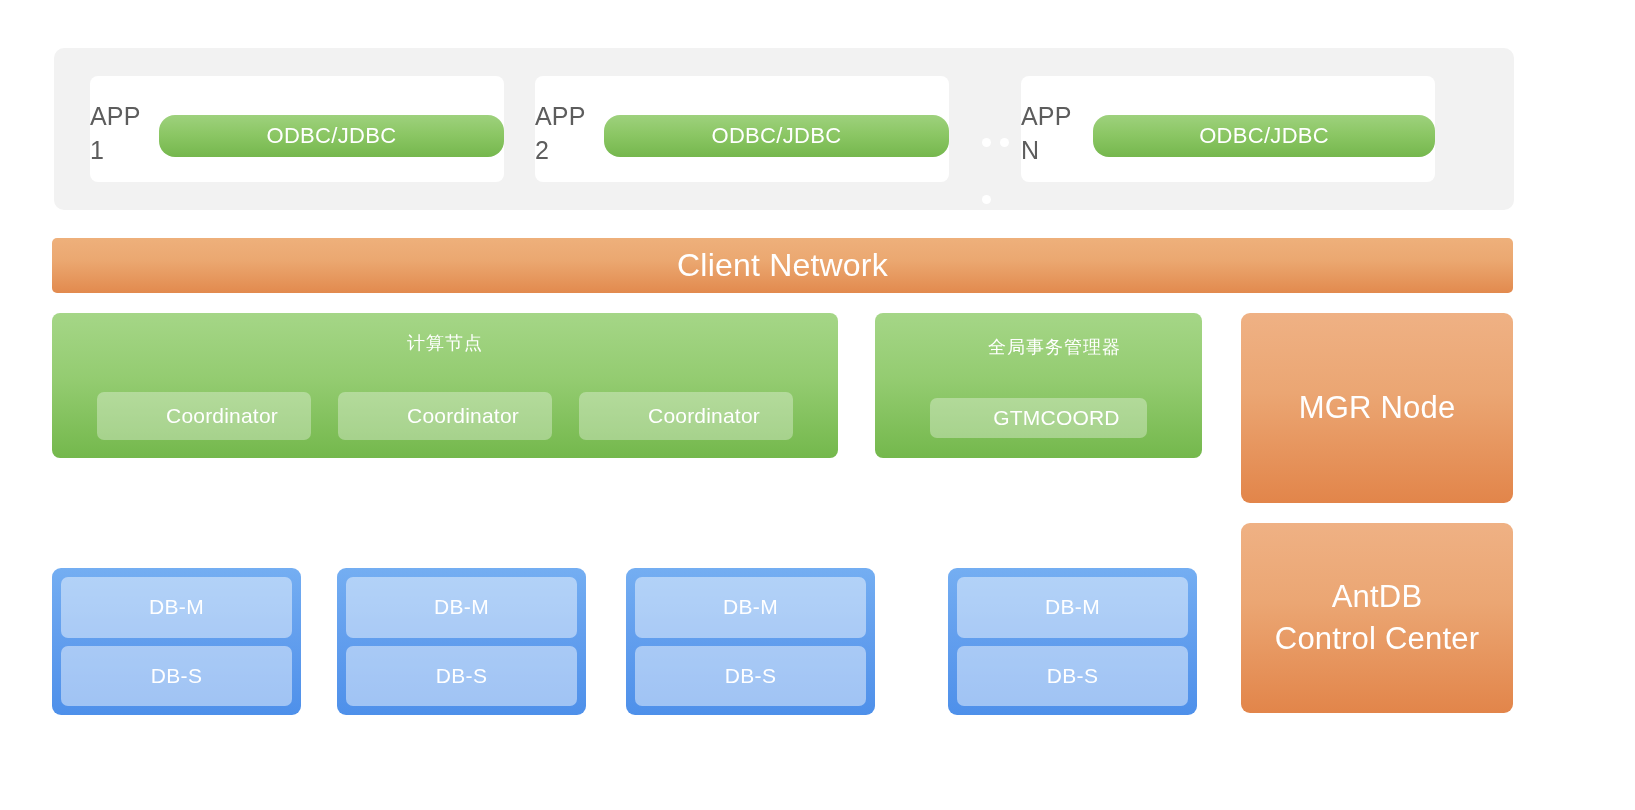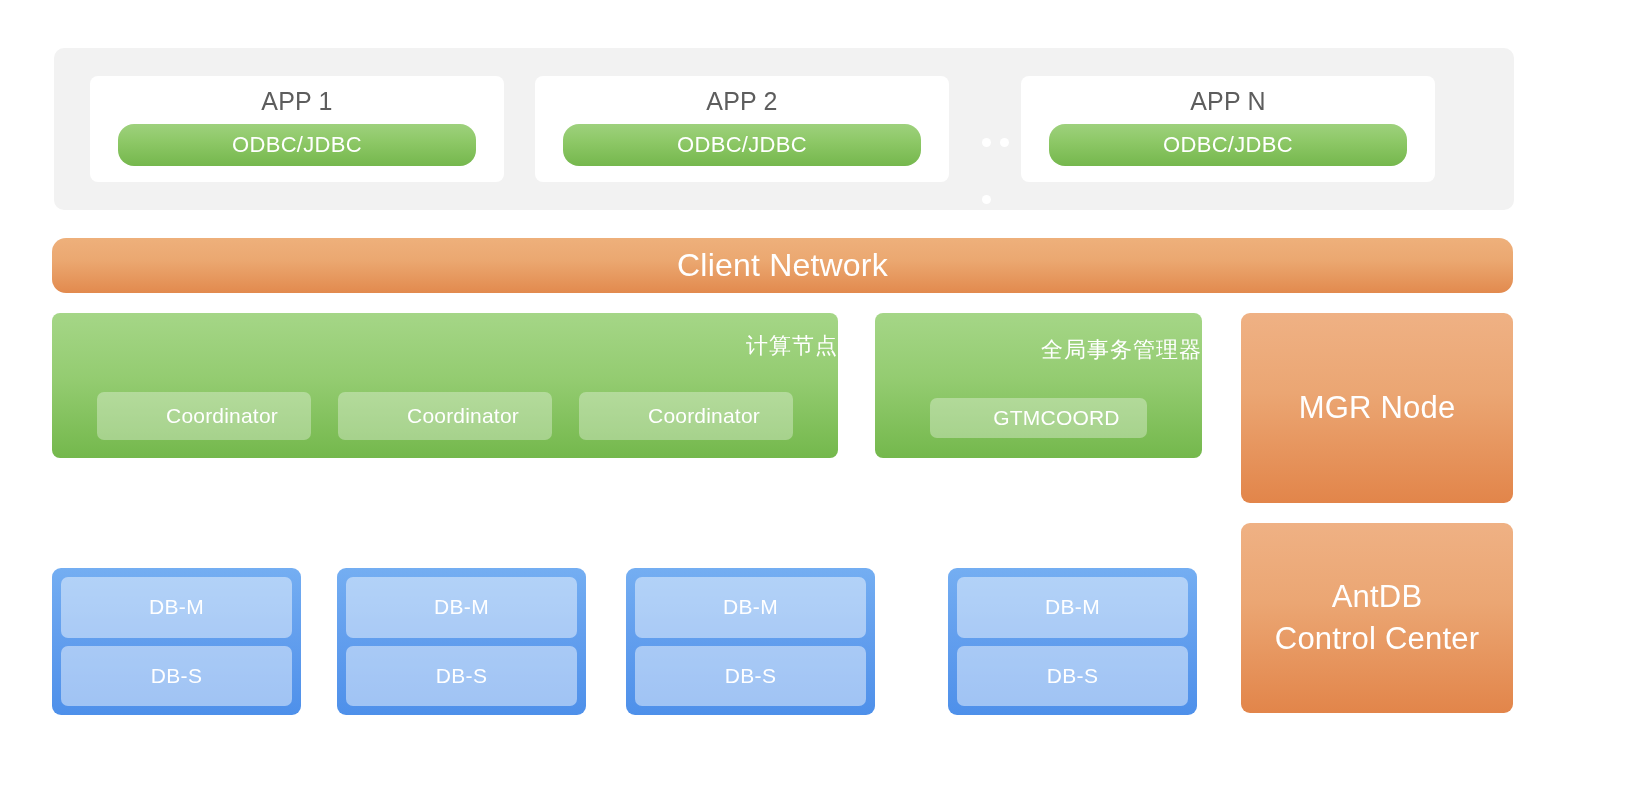--- a/index.html
+++ b/index.html
@@ -30,21 +30,21 @@
     border-radius: 10px;
   }
 
   .app-card {
     position: absolute;
     top: 28px;
     height: 106px;
     background: #ffffff;
     border-radius: 8px;
     display: flex;
-    flex-direction: column;
+    flex-direction: row;
     align-items: center;
     justify-content: flex-start;
     padding-top: 8px;
   }
   .app-card.c1 { left: 36px;   width: 414px; }
   .app-card.c2 { left: 481px;  width: 414px; }
   .app-card.c3 { left: 967px;  width: 414px; }
 
   .app-title {
     font-size: 25px;
@@ -75,21 +75,21 @@
     border-radius: 50%;
     background: #ffffff;
   }
   .dot.d1 { left: 982px; top: 138px; }
   .dot.d2 { left: 1000px; top: 138px; }
   .dot.d3 { left: 982px; top: 195px; }
 
   
   .netbar {
     position: absolute;
-    border-radius: 14px;
+    border-radius: 5px;
     background: linear-gradient(180deg, #eeb07b 0%, #eba871 40%, #e28a4e 100%);
     color: #ffffff;
     display: flex;
     align-items: center;
     justify-content: center;
     letter-spacing: 0.2px;
   }
   .netbar.client {
     left: 52px; top: 238px;
     width: 1461px; height: 55px;
@@ -108,22 +108,22 @@
     background: linear-gradient(180deg, #a5d687 0%, #94cc71 45%, #74b84c 100%);
     color: #ffffff;
   }
   .green-box.compute { left: 52px;  top: 313px; width: 786px; height: 145px; }
   .green-box.gtm     { left: 875px; top: 313px; width: 327px; height: 145px; }
 
   .green-title {
     position: absolute;
     left: 0; right: 0;
     top: 18px;
-    text-align: right;
-    font-size: 22px;
+    text-align: center;
+    font-size: 18px;
     color: #ffffff;
     letter-spacing: 1px;
   }
   .green-box.gtm .green-title { top: 22px; margin-left: 32px; }
 
   .inner-row {
     position: absolute;
     left: 0; right: 0;
     bottom: 18px;
     display: flex;

